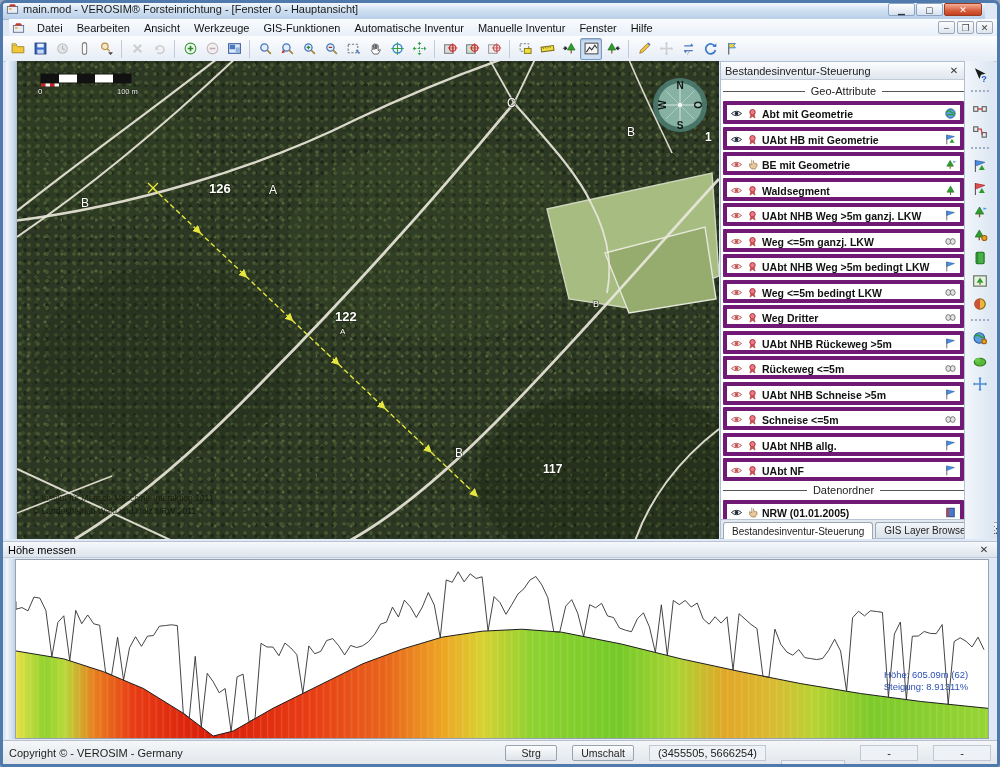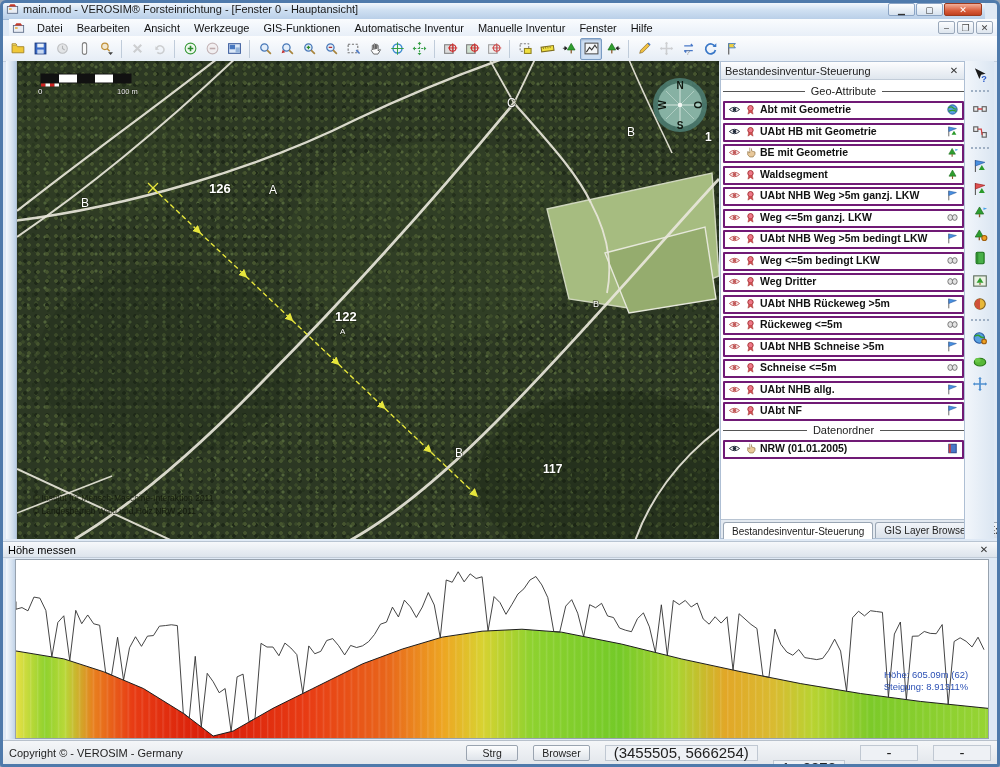--- a/index.html
+++ b/index.html
@@ -51,21 +51,21 @@
   
   #right-panel{position:absolute;left:717px;top:58px;width:247px;height:478px;background:#6d28d9;
     border:1px solid #aebfd4;box-sizing:border-box;display:flex;flex-direction:column;}
   .panel-header{height:17px;background:linear-gradient(#fdfdfe,#dfe6ee);border-bottom:1px solid #c2ccd8;
     display:flex;align-items:center;font-size:11px;color:#222;padding:0 4px;flex:0 0 auto;}
   .panel-close{margin-left:auto;width:14px;height:13px;display:flex;align-items:center;justify-content:center;
     font-size:10px;color:#333;border:1px solid transparent;}
   #rp-body{flex:1 1 auto;background:#fff;overflow:hidden;padding:2px 0;}
   .sec-header{display:flex;align-items:center;font-size:11px;color:#222;margin:3px 2px 4px 2px;gap:6px;}
   .sec-header:before,.sec-header:after{content:"";flex:1;border-top:1px solid #555;}
-  .geo-row{display:flex;align-items:flex-start;height:15px;border:2px solid #701a75;border-radius:1px;background:#fff;
+  .geo-row{display:flex;align-items:flex-end;height:15px;border:4px solid #701a75;border-radius:1px;background:#fff;
     margin:0 2px 2.5px 2px;padding:0 3px;gap:3px;}
   .geo-row .lbl{font-size:10.5px;font-weight:bold;color:#111;white-space:nowrap;overflow:hidden;flex:1;}
   .geo-row svg{width:13px;height:13px;flex:0 0 auto;}
   #rp-tabs{flex:0 0 auto;display:flex;align-items:flex-end;height:18px;background:#e3e9f0;border-top:1px solid #b8c4d2;padding-left:2px;}
   .rp-tab{font-size:10px;padding:2px 8px 2px 8px;border:1px solid #9aa6b4;border-bottom:none;border-radius:3px 3px 0 0;
     background:linear-gradient(#f2f5f9,#d9e0e9);margin-right:2px;color:#222;white-space:nowrap;}
   .rp-tab.active{background:#fff;position:relative;top:1px;padding-top:3px;}
   
   #side-toolbar{position:absolute;right:3px;top:58px;width:30px;height:478px;background:linear-gradient(90deg,#f2f6fb,#dbe6f2);
     border-left:1px solid #aebfd4;box-sizing:border-box;display:flex;flex-direction:column;align-items:center;padding-top:2px;}
@@ -79,21 +79,21 @@
     border-top:1px solid #b8c4d2;border-bottom:1px solid #c2ccd8;display:flex;align-items:center;font-size:11px;padding:0 5px;box-sizing:border-box;}
   #chart-wrap{position:absolute;left:12px;top:18px;right:8px;bottom:0;background:#fff;border:1px solid #97a2ae;box-sizing:border-box;}
   #chart-wrap svg{width:100%;height:100%;display:block;}
   
   #statusbar{position:absolute;left:0;right:0;top:737px;height:24px;background:linear-gradient(#f4f6f8,#e3e7ec);
     border-top:1px solid #b7c0cb;display:flex;align-items:center;font-size:11px;color:#222;padding:0 6px;box-sizing:border-box;}
   #status-right{margin-left:auto;display:flex;align-items:center;gap:15px;}
   .skey{min-width:52px;height:16px;border:1px solid #9aa4b0;border-radius:2px;background:linear-gradient(#fcfdfe,#dfe4ea);
     display:flex;align-items:center;justify-content:center;font-size:10.5px;padding:0 8px;box-sizing:border-box;}
   .sfield{height:16px;border:1px solid #c0c8d2;background:#eef1f5;display:flex;align-items:center;justify-content:center;
-    font-size:15px;padding:0 8px;box-sizing:border-box;color:#222;}
+    font-size:11px;padding:0 8px;box-sizing:border-box;color:#222;}
 </style>
 </head>
 <body>
 
 <div id="win">
   <div id="titlebar">
     <svg class="app-icon" viewBox="0 0 14 14">
         <rect x="1" y="4" width="12" height="8" fill="#e9edf4" stroke="#5a6a85"></rect>
         <path d="M2.5 4l2-2.5h5l2 2.5z" fill="#c43a2a"></path>
         <rect x="3" y="6" width="3" height="2" fill="#e8b24a"></rect>
@@ -795,20 +795,20 @@
           <text x="956" y="119" font-size="9.5" fill="#2b50b4" text-anchor="end">Höhe: 605.09m (62)</text>
           <text x="956" y="131" font-size="9.5" fill="#2b50b4" text-anchor="end">Steigung: 8.91311%</text>
         </svg>
       </div>
   </div>
 
   <div id="statusbar">
     <span>Copyright © - VEROSIM - Germany</span>
     <div id="status-right">
         <div class="skey">Strg</div>
-        <div class="skey">Browser</div>
+        <div class="skey">Umschalt</div>
         <div class="sfield" style="min-width: 104px;">(3455505, 5666254)</div>
         <div class="sfield" style="min-width: 64px; margin-top: 30px;">1 : 3872</div>
         <div class="sfield" style="min-width: 58px;">-</div>
         <div class="sfield" style="min-width: 58px;">-</div>
       </div>
   </div>
 </div>
 
 </body></html>

